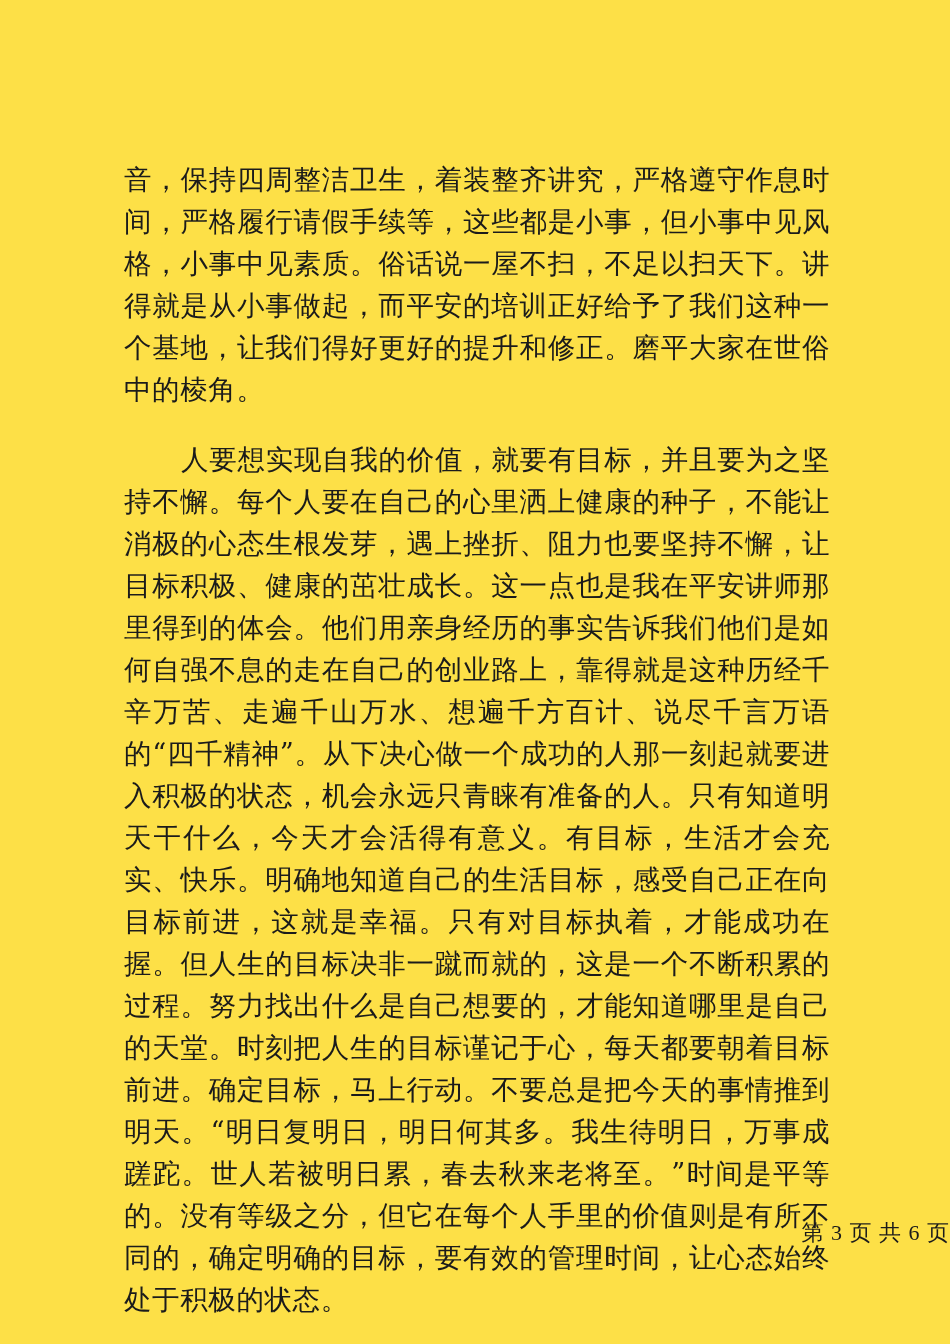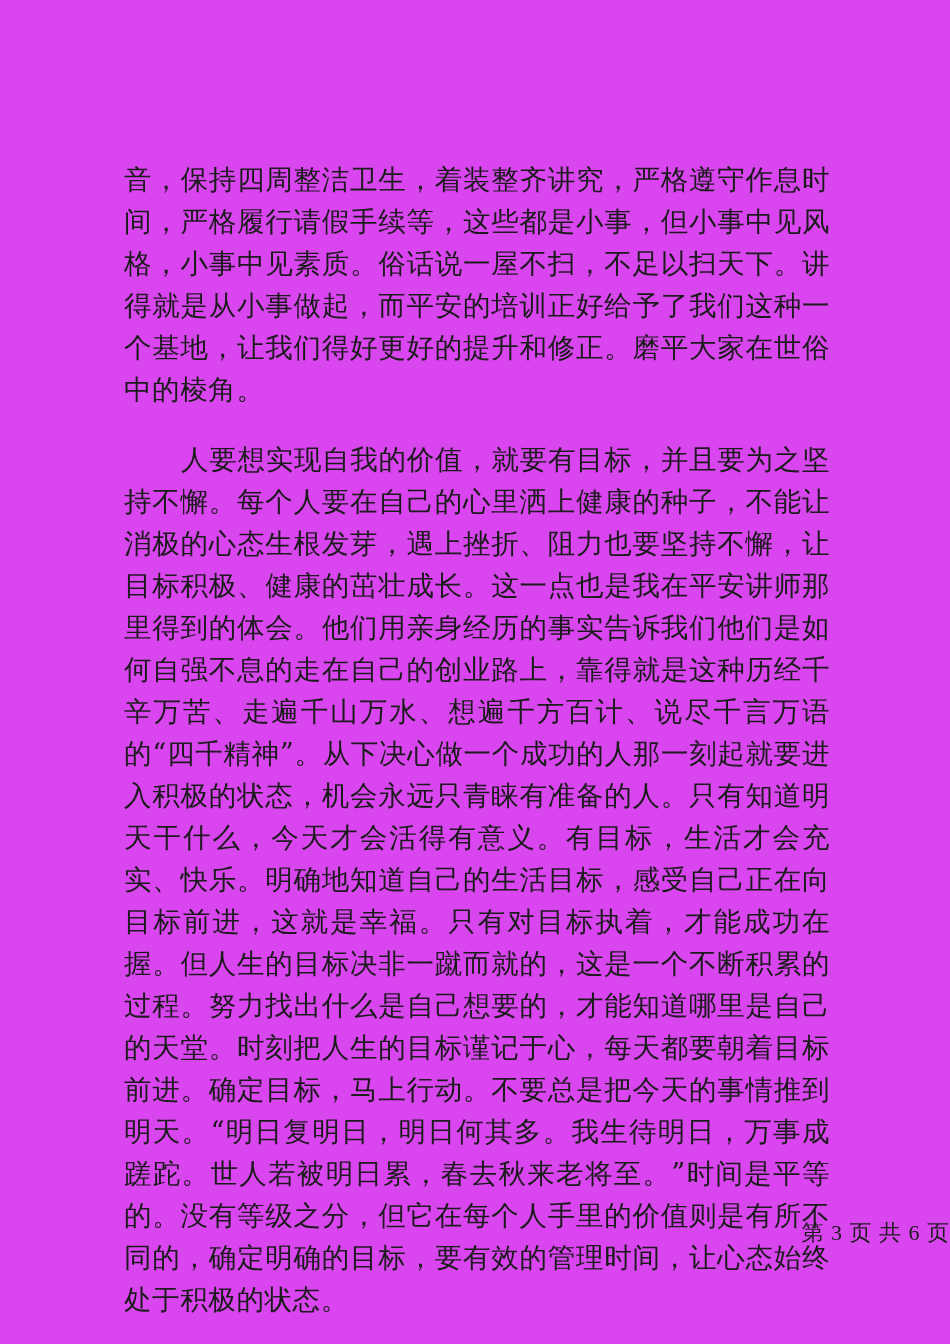--- a/index.html
+++ b/index.html
@@ -12,21 +12,21 @@
     height: 1344px;
     position: relative;
     font-family: "Liberation Serif", "DejaVu Serif", serif;
     overflow: hidden;
   }
   .page {
     position: absolute;
     left: 0; top: 0;
     width: 950px;
     height: 1344px;
-    background: #d946ef;
+    background: #fde047;
   }
   .content {
     position: absolute;
     left: 124px;
     top: 158px;
     width: 706px;
   }
   .para {
     margin: 0;
     font-family: "DejaVu Serif", "Liberation Serif", serif;

